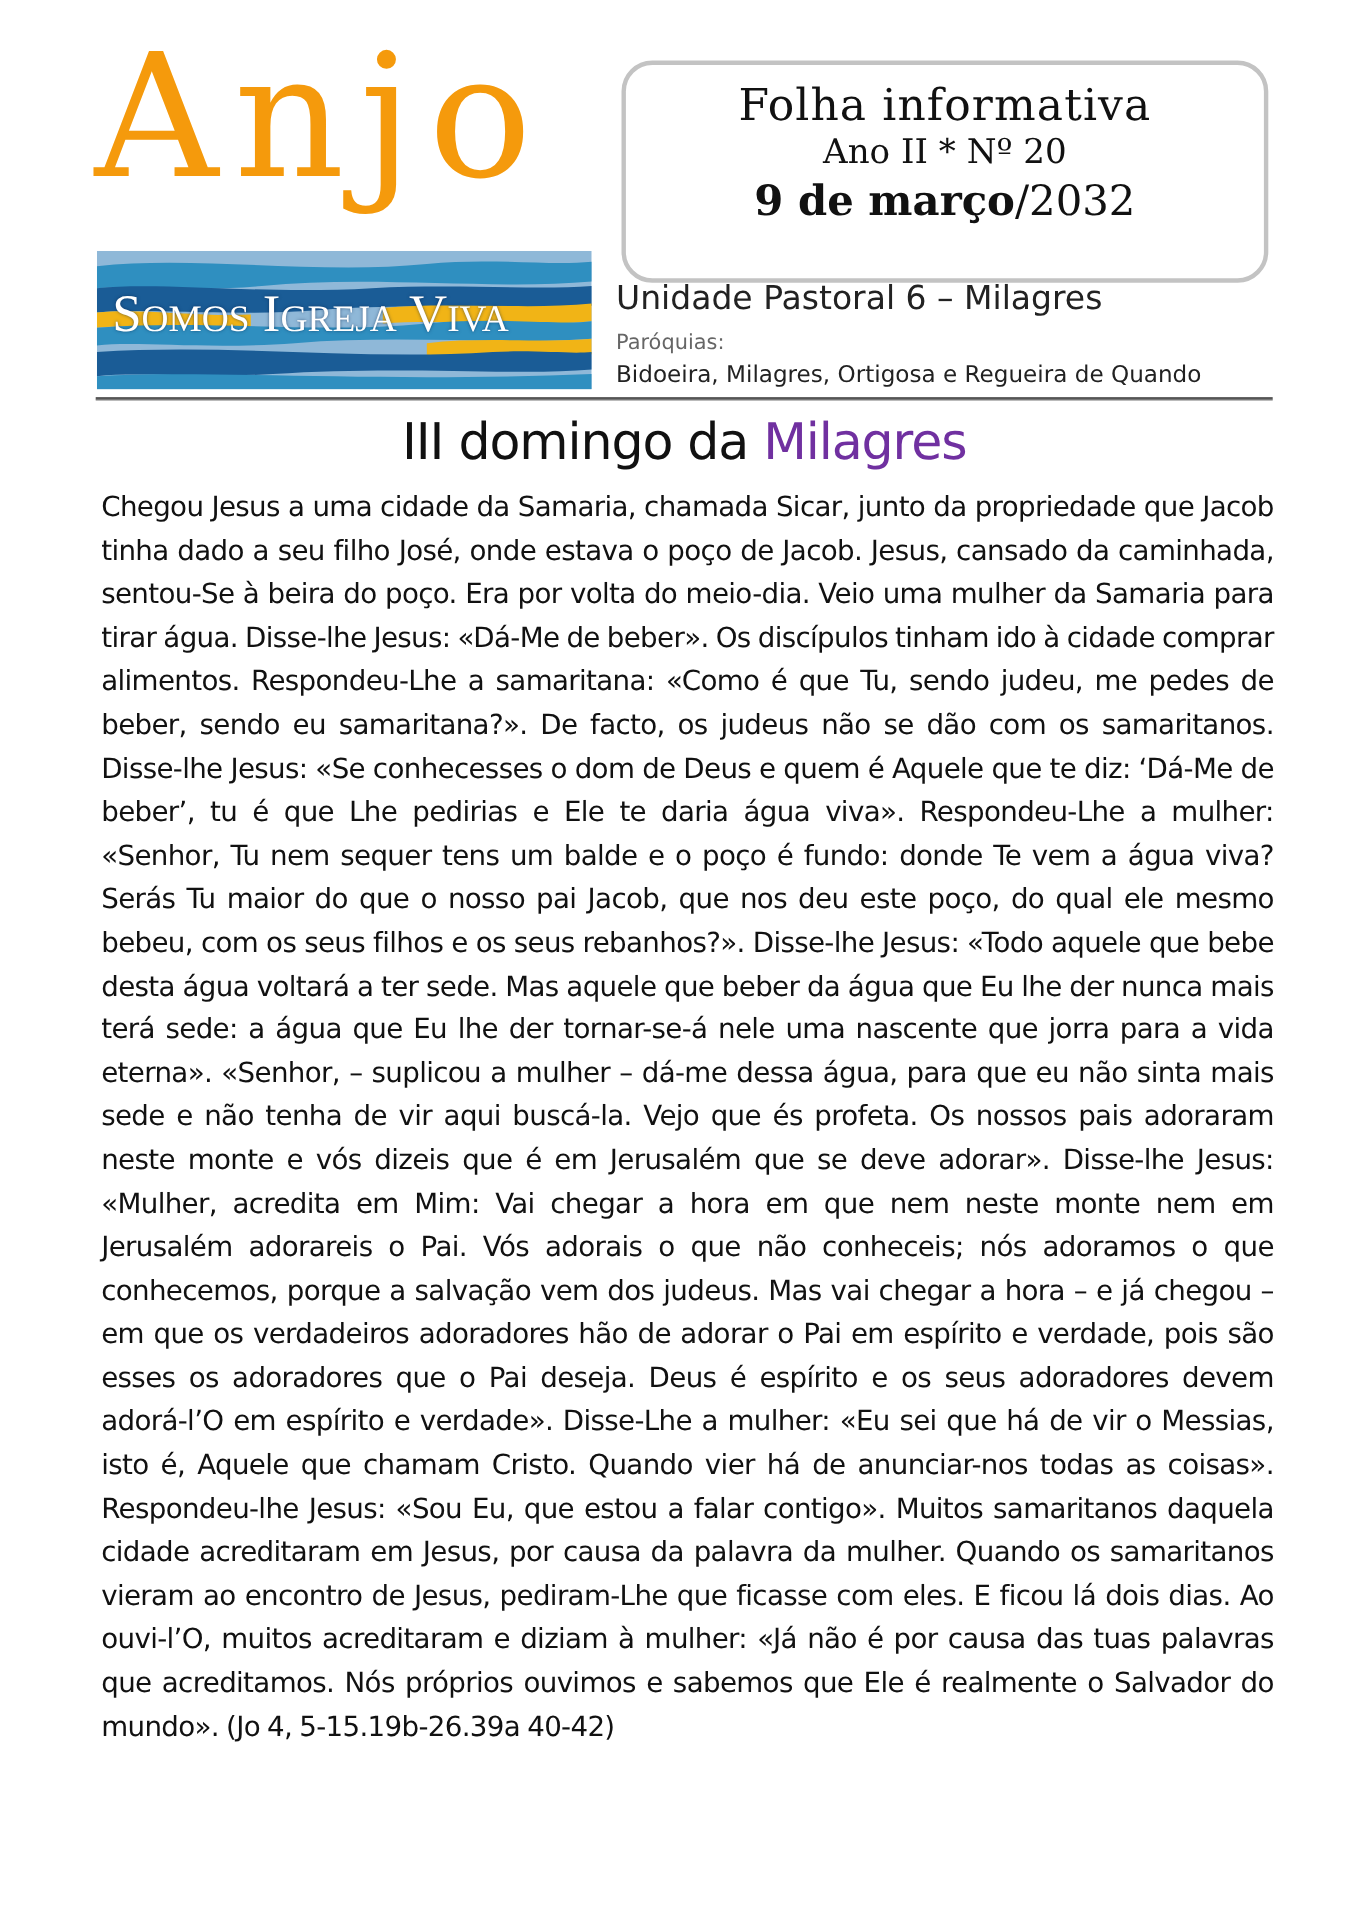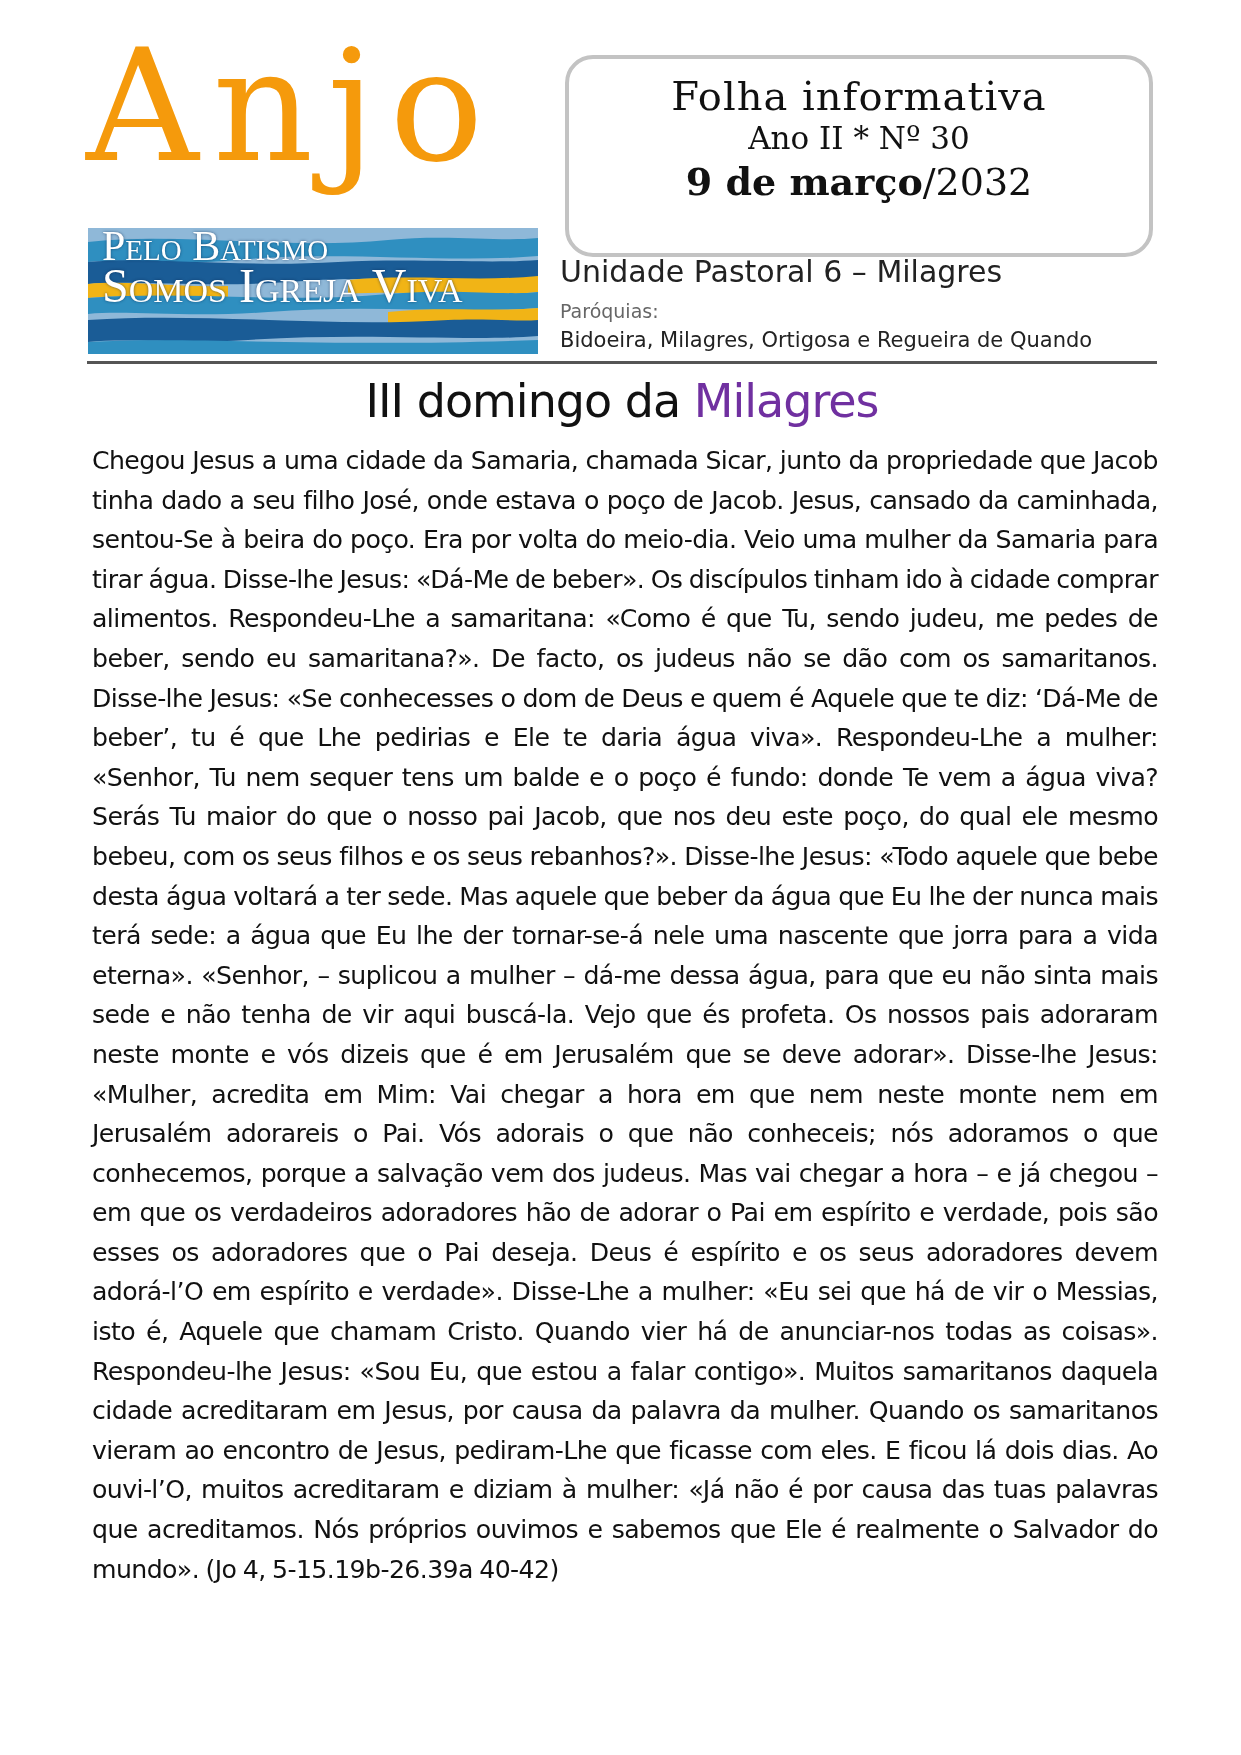--- a/index.html
+++ b/index.html
@@ -74,27 +74,26 @@
     <rect x="0" y="0" width="450" height="126" fill="#8fb8d8"></rect>
     <path d="M0,14 C90,4 200,22 300,12 C360,6 410,14 450,10 L450,28 C360,36 250,22 150,32 C90,38 40,30 0,34 Z" fill="#2f8fc0"></path>
     <path d="M0,34 C60,28 150,40 250,34 C330,30 400,36 450,32 L450,50 C380,56 300,46 200,54 C120,60 50,52 0,56 Z" fill="#1a5c96"></path>
     <path d="M0,56 C40,52 90,60 140,58 L140,70 C90,72 40,66 0,70 Z" fill="#f1b416"></path>
     <path d="M260,52 C320,46 390,54 450,48 L450,64 C390,70 320,62 260,66 Z" fill="#f1b416"></path>
     <path d="M0,70 C100,62 200,76 300,66 C370,60 420,68 450,64 L450,80 C370,86 280,76 180,84 C100,90 40,82 0,86 Z" fill="#2f8fc0"></path>
     <path d="M300,84 C350,78 410,84 450,80 L450,94 C400,98 340,92 300,96 Z" fill="#f1b416"></path>
     <path d="M0,92 C120,84 240,100 360,92 C400,90 430,94 450,92 L450,108 C380,114 280,104 160,112 C90,116 40,110 0,114 Z" fill="#1a5c96"></path>
     <path d="M0,114 C100,108 250,120 450,112 L450,126 L0,126 Z" fill="#2f8fc0"></path>
   </svg>
-  <div class="banner-line banner-line-1">Pelo Batismo</div>
   <div class="banner-line banner-line-2">Somos Igreja Viva</div>
 </div>
 
 <div class="info-box">
   <div class="info-title">Folha informativa</div>
-  <div class="info-issue">Ano II * Nº 30</div>
+  <div class="info-issue">Ano II * Nº 20</div>
   <div class="info-date"><b>9 de março</b><span>/2032</span></div>
 </div>
 
 <div class="unit unit-name">Unidade Pastoral 6 – Milagres</div>
 <div class="unit unit-par-label">Paróquias:</div>
 <div class="unit unit-par-list">Bidoeira, Milagres, Ortigosa e Regueira de Quando</div>
 
 <div class="rule"></div>
 
 <h2 class="section-title"><span>III domingo da </span><span class="accent">Milagres</span></h2>

